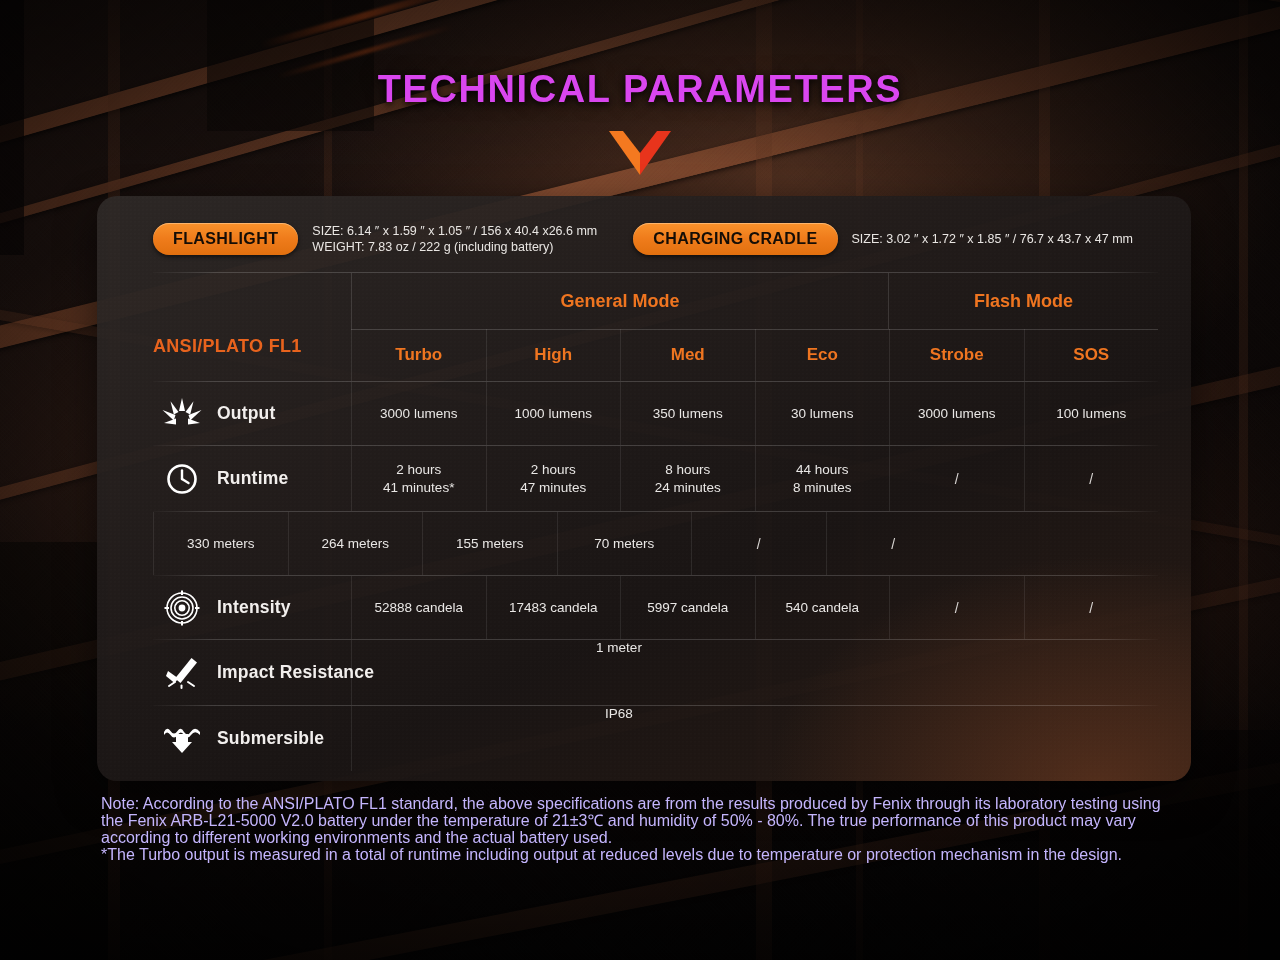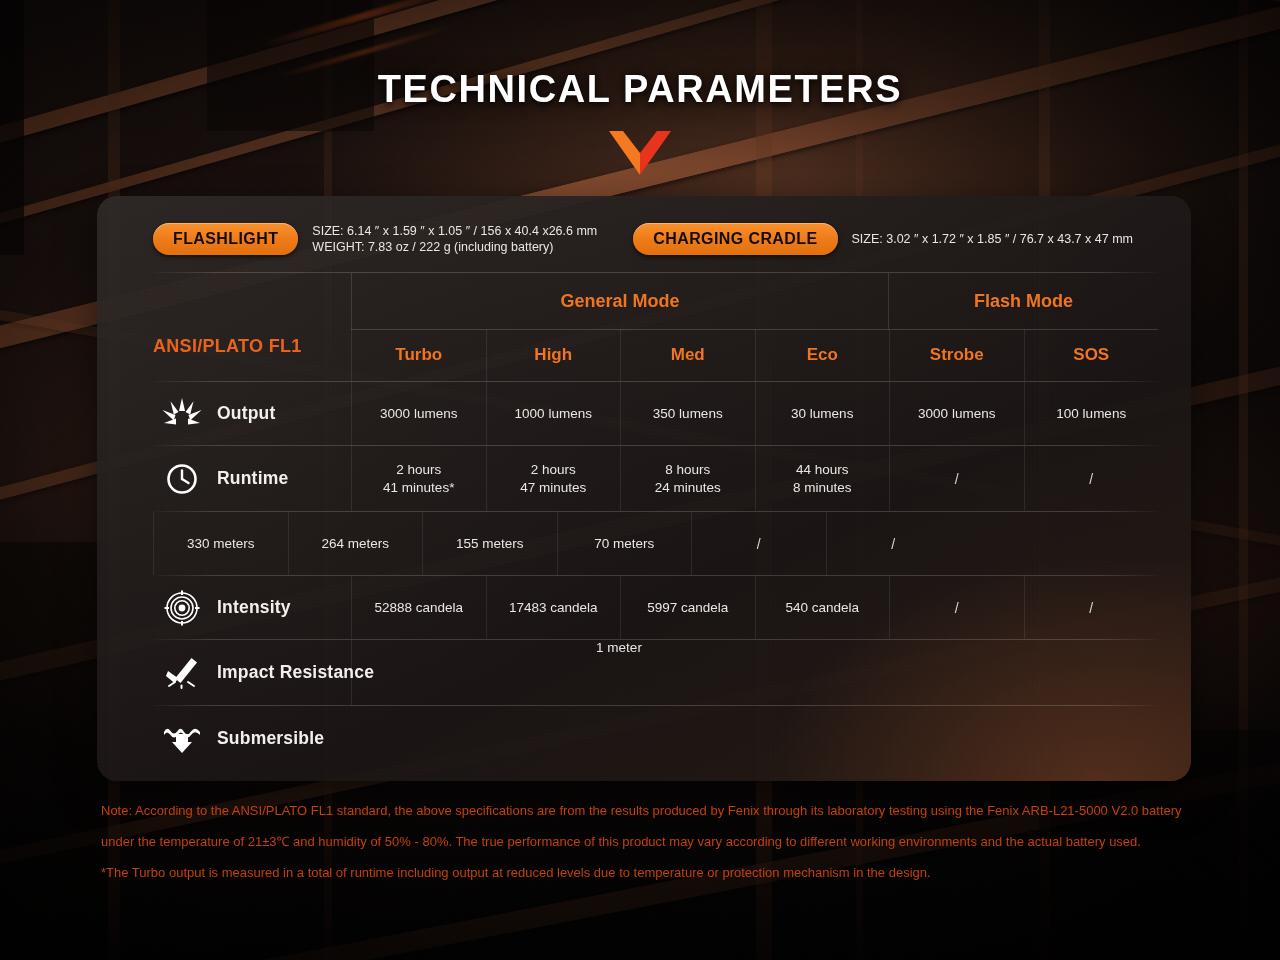--- a/index.html
+++ b/index.html
@@ -46,21 +46,21 @@
     background-image:
       repeating-linear-gradient(45deg, rgba(255,255,255,.016) 0 1px, rgba(0,0,0,0) 1px 3px),
       repeating-linear-gradient(-45deg, rgba(0,0,0,.05) 0 1px, rgba(0,0,0,0) 1px 3px);
   }
 
   
   #header { position:absolute; top:0; left:0; width:1280px; text-align:center; }
   #page-title {
     margin-top:68px;
     font-size:38px; font-weight:bold; letter-spacing:1.6px;
-    color:#ffffff;
+    color:#d946ef;
     text-shadow:0 2px 6px rgba(0,0,0,.85), 0 0 18px rgba(0,0,0,.6);
   }
   #chevron { margin:20px auto 0; width:62px; height:44px; display:block; }
 
   
   #panel {
     position:absolute; left:97px; top:196px; width:1094px; height:585px;
     border-radius:20px;
     background:
       linear-gradient(155deg, rgba(46,41,39,.93) 0%, rgba(33,28,27,.94) 35%, rgba(26,21,20,.95) 62%, rgba(40,26,19,.93) 100%);
@@ -144,21 +144,21 @@
   .cell-wide {
     flex:1; display:flex; justify-content:center;
     font-size:13.5px; color:#e9e7e5;
     border-left:1px solid rgba(255,255,255,.085);
   }
   .cell-wide .inner { transform:translateX(-136px); }
 
   
   #note {
     position:absolute; left:101px; top:795px; width:1085px;
-    font-size:13px; line-height:31px; color:#c2410c;
+    font-size:16px; line-height:17px; color:#c4b5fd;
   }
   #note p { margin:0; }
 </style>
 </head>
 <body>
 
 <div id="bg">
   <div class="base"></div>
   <div class="beams">
     <div class="beam" style="top:6%;  height:16px; transform:rotate(-16deg);"></div>
@@ -375,20 +375,23 @@
       <div class="row row-wide">
         <div class="row-label">
           <span class="row-icon">
             <svg width="40" height="32" viewBox="0 0 40 32">
               <path d="M2,9 Q5,3 8.5,8 Q12,13 15.5,8 Q19,3 22,9 Q25.5,14 29,8.5 Q33,3 38,9 L38,12 Q33,6.5 29,12 Q25.5,17 22,12 Q19,7 15.5,12 Q12,17 8.5,12 Q5,7 2,12 Z" fill="#ffffff"></path>
               <polygon points="14,11 26,11 26,19 30,19 20,30 10,19 14,19" fill="#ffffff"></polygon>
             </svg>
           </span>
           <span class="row-name">Submersible</span>
         </div>
+        <div class="cell-wide">
+          <span class="inner">IP68</span>
+        </div>
       </div>
 
     </div>
   </div>
 </div>
 
 <div id="note">
   <p>Note: According to the ANSI/PLATO FL1 standard, the above specifications are from the results produced by Fenix through its laboratory testing using the Fenix ARB-L21-5000 V2.0 battery under the temperature of 21±3℃ and humidity of 50% - 80%. The true performance of this product may vary according to different working environments and the actual battery used.</p>
   <p>*The Turbo output is measured in a total of runtime including output at reduced levels due to temperature or protection mechanism in the design.</p>
 </div>

